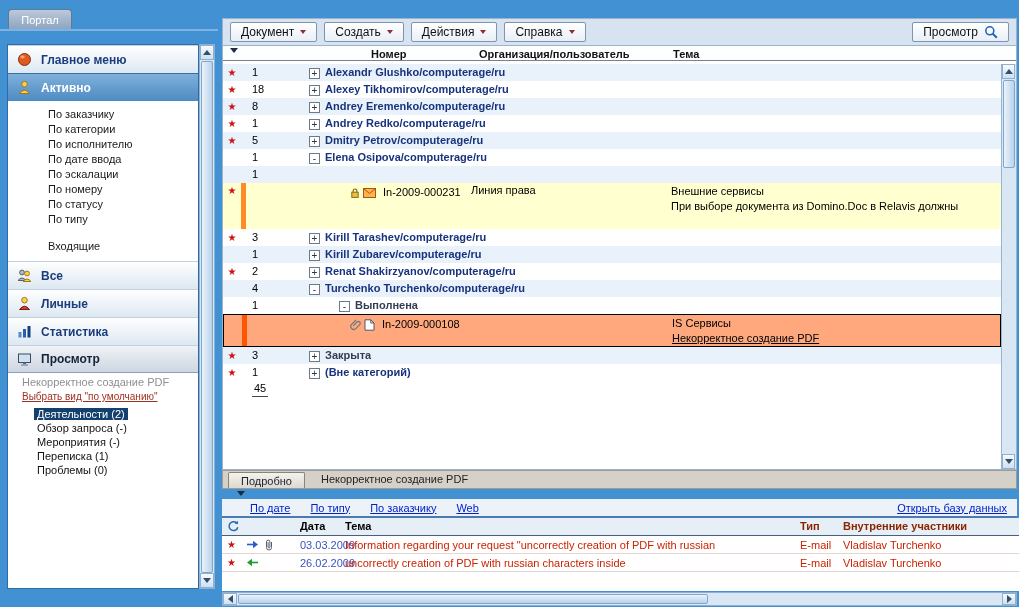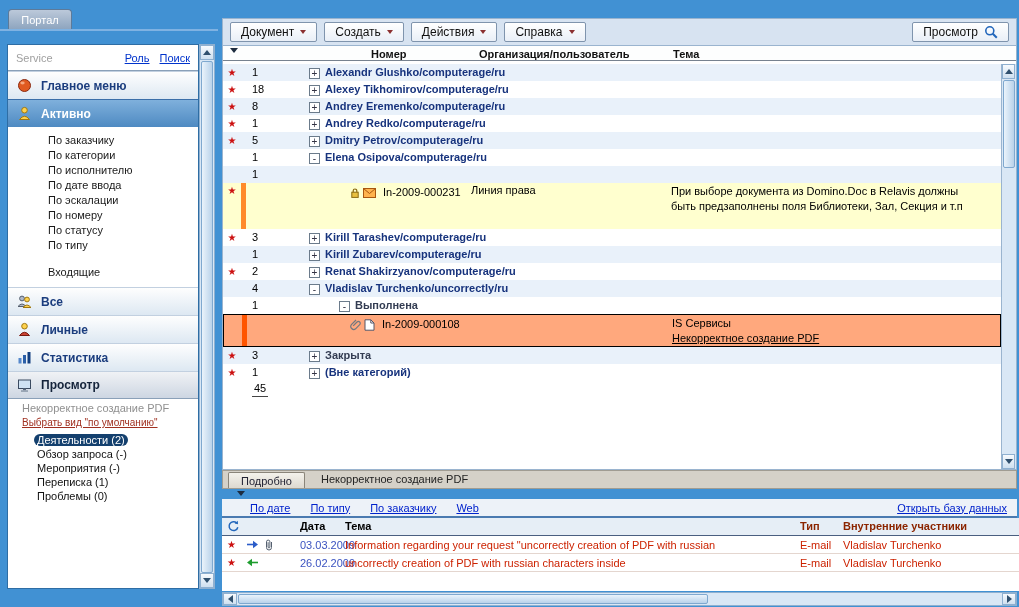--- a/index.html
+++ b/index.html
@@ -50,21 +50,21 @@
   .submenu { padding:6px 0 7px 40px; }
   .submenu-item { height:15px; line-height:15px; color:#1a1a1a; }
   .submenu-gap { height:12px; }
 
   .view-panel { padding:3px 0 0 14px; }
   .vp-title { color:#909090; height:15px; }
   .vp-link { color:#a03020; font-size:10px; text-decoration:underline; height:14px; }
   .vp-list { padding:2px 0 0 12px; }
   .vp-item { height:14px; line-height:14px; }
   .vp-item span { padding:0 3px; }
-  .vp-item.selected span { background:#14406e; color:#fff;border-radius:6px; }
+  .vp-item.selected span { background:#14406e; color:#fff; }
 
   
   .sb { position:absolute; background:#d9e7f5; }
   .sb-btn {
     position:absolute; background:linear-gradient(#f7fafd,#cfe0f0); border:1px solid #8fb0d0;
     display:flex; align-items:center; justify-content:center;
   }
   .sb-thumb { position:absolute; background:linear-gradient(90deg,#eaf3fb,#b9d2ea); border:1px solid #7fa8cf; border-radius:2px; }
   .sb-side { left:199px; top:44px; width:16px; height:545px; border:1px solid #8fb0d0; }
   .sb-side .sb-btn { left:0; width:14px; height:15px; }
@@ -184,25 +184,20 @@
   .d-type { left:578px; color:#cc2200; }
   .d-part { left:621px; color:#cc2200; }
 </style>
 </head>
 <body>
 
 <div class="portal-tab">Портал</div>
 <div class="portal-underline"></div>
 
 <div class="sidebar">
-  <div class="side-top">
-    <span class="service">Service</span>
-    <span class="side-link">Роль</span>
-    <span class="side-link">Поиск</span>
-  </div>
   <div>
       <div class="menu-header">
         <span class="icon ">
           <svg width="15" height="15" viewBox="0 0 15 15">
             <circle cx="7.5" cy="7.5" r="6" fill="#e05a20" stroke="#8a2a10"></circle>
             <ellipse cx="5.5" cy="5" rx="2.2" ry="1.4" fill="#f5a77e"></ellipse>
           </svg>
         </span>
         <span class="menu-label">Главное меню</span>
       </div>
@@ -380,22 +375,22 @@
               <rect x="2.8" y="5.2" width="6.4" height="5.2" fill="#e8c040" stroke="#8a6a10"></rect>
               <path d="M4.2 5.2 V3.8 a1.8 1.8 0 0 1 3.6 0 V5.2" fill="none" stroke="#8a6a10" stroke-width="1.2"></path>
             </svg>
           </span><span class="dicon">
             <svg width="13" height="10" viewBox="0 0 13 10">
               <rect x="0.5" y="0.5" width="12" height="9" fill="#ffb34d" stroke="#a8560f"></rect>
               <path d="M0.5 0.5 L6.5 5.5 L12.5 0.5" fill="none" stroke="#a8560f"></path>
             </svg>
           </span><span class="doc-number">In-2009-000231</span><span class="doc-category">Линия права</span></span>
         <span class="c-subject">
+          <div class="subj-line">Внешние сервисы</div>
           <div class="subj-line">При выборе документа из Domino.Doc в Relavis должны</div>
-          <div class="subj-line">быть предзаполнены поля Библиотеки, Зал, Секция и т.п</div>
         </span>
       </div>
       <div class="trow group plain">
         <span class="c-star">★</span>
         <span class="c-count">3</span>
         <span class="c-tree ind-user"><span class="toggle">+</span><span class="glabel lab-user">Kirill Tarashev/computerage/ru</span></span>
         <span class="c-subject"></span>
       </div>
       <div class="trow group alt">
         <span class="c-star"></span>
@@ -405,21 +400,21 @@
       </div>
       <div class="trow group plain">
         <span class="c-star">★</span>
         <span class="c-count">2</span>
         <span class="c-tree ind-user"><span class="toggle">+</span><span class="glabel lab-user">Renat Shakirzyanov/computerage/ru</span></span>
         <span class="c-subject"></span>
       </div>
       <div class="trow group alt">
         <span class="c-star"></span>
         <span class="c-count">4</span>
-        <span class="c-tree ind-user"><span class="toggle">-</span><span class="glabel lab-user">Vladislav Turchenko/uncorrectly/ru</span></span>
+        <span class="c-tree ind-user"><span class="toggle">-</span><span class="glabel lab-user">Turchenko Turchenko/computerage/ru</span></span>
         <span class="c-subject"></span>
       </div>
       <div class="trow group plain">
         <span class="c-star"></span>
         <span class="c-count">1</span>
         <span class="c-tree ind-status"><span class="toggle">-</span><span class="glabel lab-status">Выполнена</span></span>
         <span class="c-subject"></span>
       </div>
       <div class="trow doc orange selected">
         <span class="c-star"></span>

